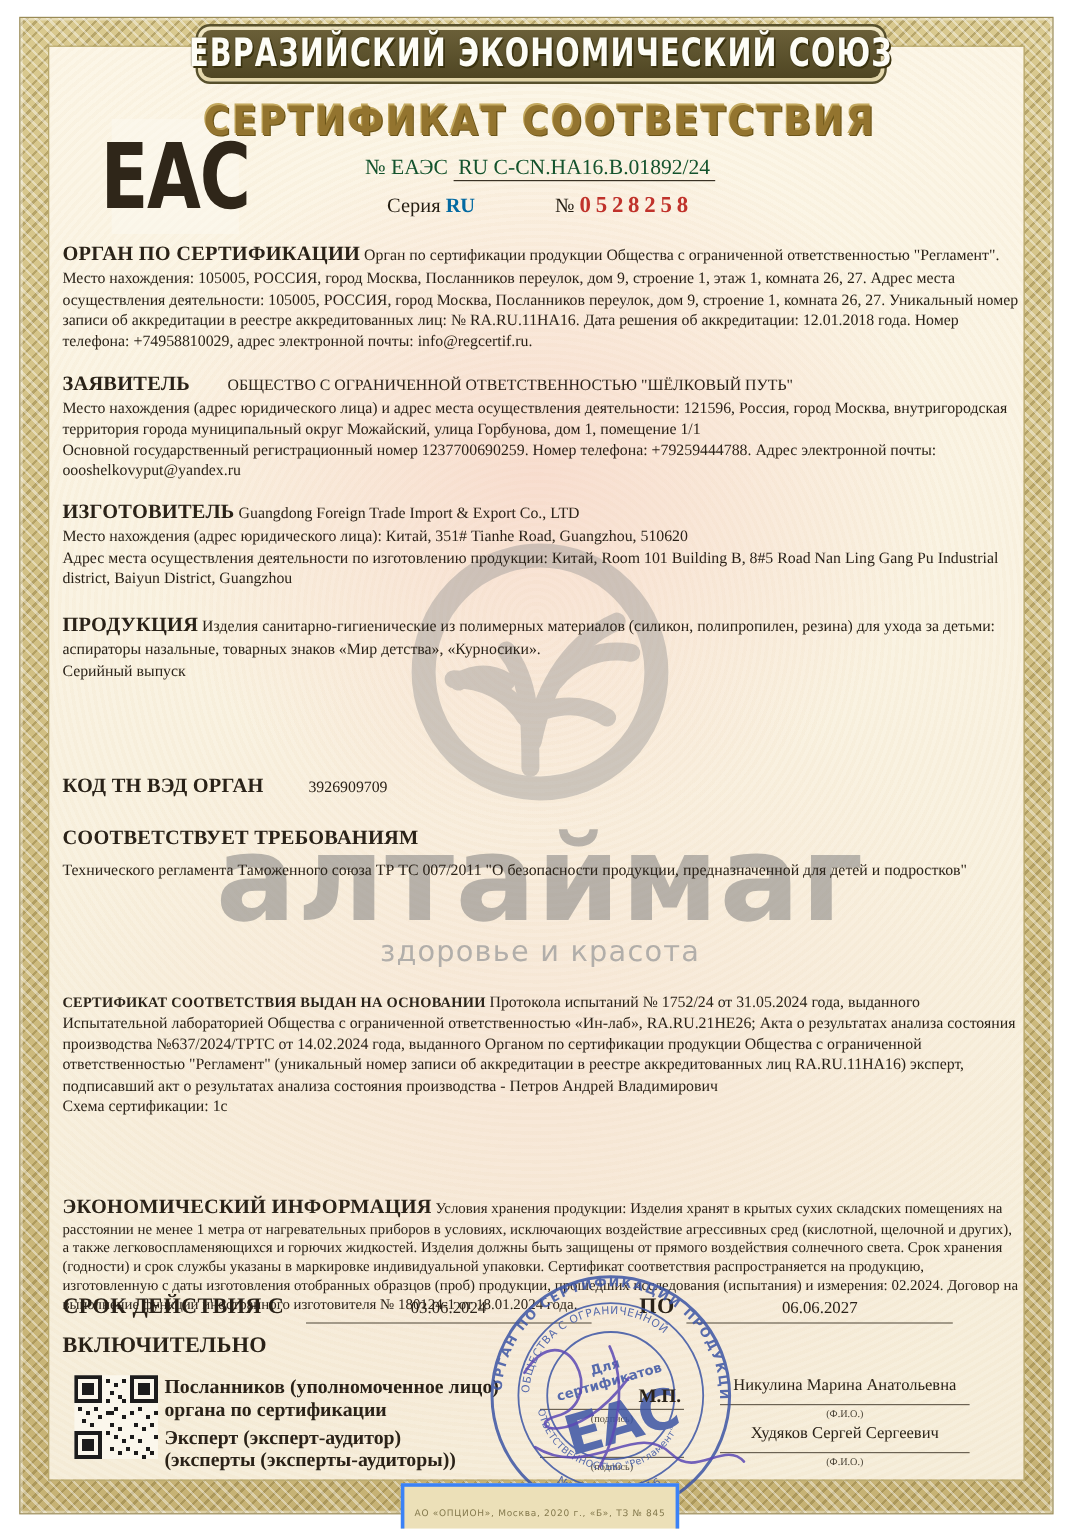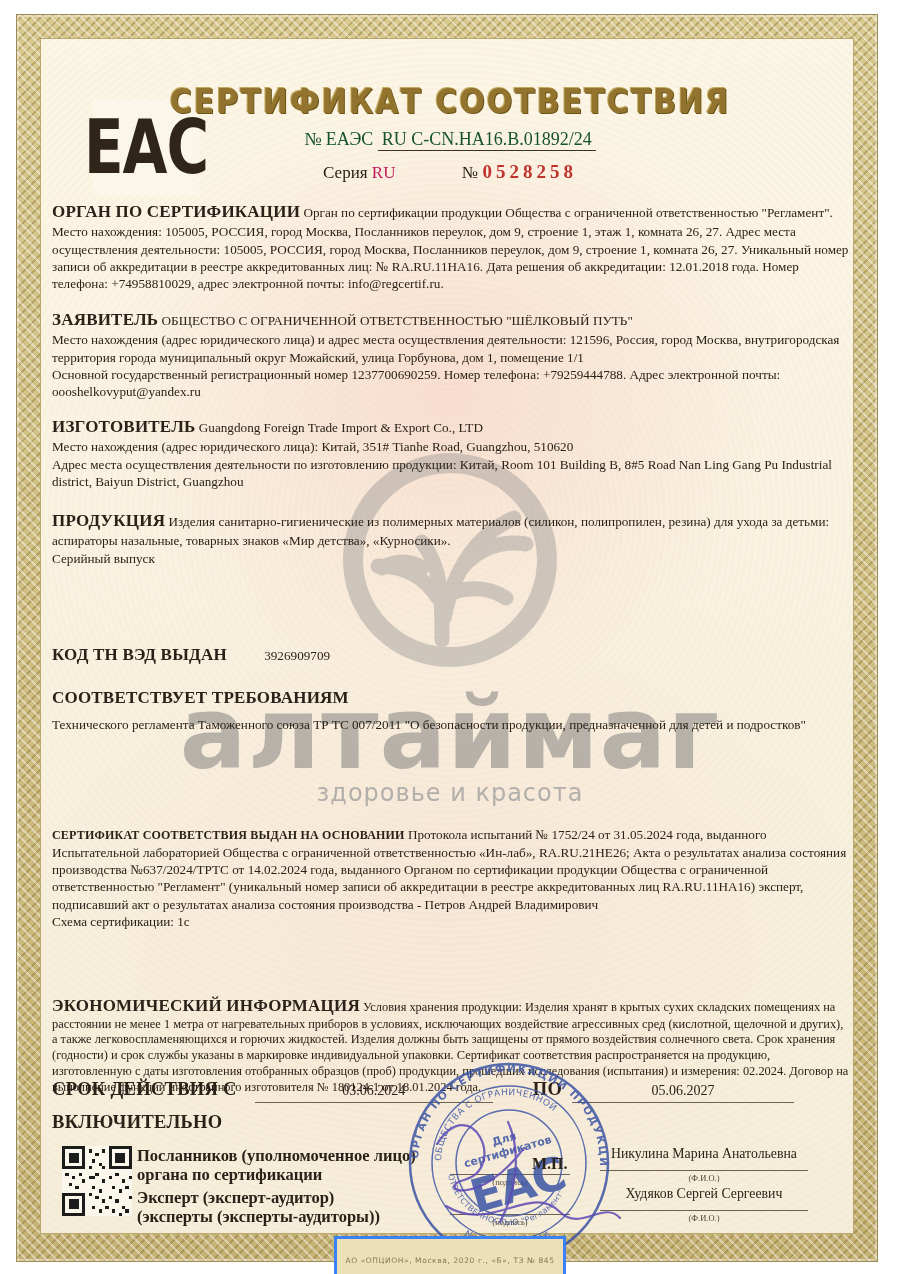--- a/index.html
+++ b/index.html
@@ -41,30 +41,30 @@
           background:rgba(252,248,238,.55);display:flex;align-items:center;justify-content:center;}
   .eac-box span{font-family:"DejaVu Sans", sans-serif;font-weight:bold;font-size:58px;color:#2f2619;
           transform:scaleY(1.30);letter-spacing:-1px;}
   .doc-title{position:absolute;left:0;right:0;top:84px;z-index:3;text-align:center;
           font-family:"DejaVu Sans", sans-serif;font-weight:800;font-size:30px;color:#93742f;
           letter-spacing:2px;transform:scaleY(1.12);
           text-shadow:1px 1px 0 #6b5418, -1px -1px 0 #c3a85e;}
   .cert-no{position:absolute;left:0;right:0;top:129px;z-index:3;text-align:center;font-size:18px;color:#14532d;}
   .cert-no .u{border-bottom:1.5px solid #3a3225;padding:0 4px 1px 4px;}
   .series{position:absolute;left:0;right:0;top:161px;z-index:3;text-align:center;font-size:17px;color:#241d12;}
-  .series .red{color:#be185d;font-weight:normal;}
+  .series .red{color:#0369a1;font-weight:bold;}
   .series .digits{color:#c0322b;font-weight:bold;font-size:19px;letter-spacing:4px;}
   .series .gap{display:inline-block;width:58px;}
 
   
   .sec{position:absolute;left:52px;width:798px;z-index:3;font-size:13.2px;line-height:1.31;}
   .sec .h{font-weight:bold;font-size:17px;letter-spacing:.2px;}
   .sec .t{font-size:13.2px;}
   .pre{white-space:pre-line;}
-  .caps{font-size:13.6px;}
+  .caps{font-size:13.6px;margin-left:28px;}
 
   
   .validity{position:absolute;left:52px;top:1079px;width:798px;z-index:3;}
   .validity .lbl{font-weight:bold;font-size:18.5px;letter-spacing:.3px;}
   .dateline{display:inline-block;text-align:center;border-bottom:1px solid #6b6253;
             font-size:14px;padding-bottom:3px;vertical-align:baseline;}
   .incl{margin-top:9px;font-family:Liberation Serif, serif;}
 
   
   .qr{position:absolute;left:62px;top:1146px;z-index:3;}
@@ -96,20 +96,25 @@
       <path d="M100,150 C86,128 64,118 40,118"></path>
       <path d="M84,120 C72,112 58,112 44,120"></path>
       <path d="M106,170 C116,120 140,86 176,70"></path>
       <path d="M124,120 C140,100 164,92 188,96"></path>
       <path d="M116,144 C136,138 152,140 168,150"></path>
     </g>
   </svg>
   <div class="wm-brand">алтаймаг</div>
   <div class="wm-tagline">здоровье и красота</div>
 
+  <div class="banner">
+    <div class="banner-in">
+      <span>ЕВРАЗИЙСКИЙ ЭКОНОМИЧЕСКИЙ СОЮЗ</span>
+    </div>
+  </div>
 
   <div class="eac-box">
     <span>ЕАС</span>
   </div>
 
   <div class="doc-title">СЕРТИФИКАТ СООТВЕТСТВИЯ</div>
 
   <div class="cert-no">
     <span>№ ЕАЭС</span>
     <span class="u">RU C-CN.HA16.B.01892/24</span>
@@ -142,21 +147,21 @@
 Адрес места осуществления деятельности по изготовлению продукции: Китай, Room 101 Building B, 8#5 Road Nan Ling Gang Pu Industrial district, Baiyun District, Guangzhou</div>
   </div>
 
   <div class="sec" style="top:510px">
     <span class="h">ПРОДУКЦИЯ</span>
     <span class="t pre">Изделия санитарно-гигиенические из полимерных материалов (силикон, полипропилен, резина) для ухода за детьми: аспираторы назальные, товарных знаков «Мир детства», «Курносики».
 Серийный выпуск</span>
   </div>
 
   <div class="sec" style="top:644px">
-    <span class="h">КОД ТН ВЭД ВЫДАН</span>
+    <span class="h">КОД ТН ВЭД ОРГАН</span>
     <span class="t" style="margin-left:34px">3926909709</span>
   </div>
 
   <div class="sec" style="top:687px">
     <div class="h">СООТВЕТСТВУЕТ ТРЕБОВАНИЯМ</div>
     <div class="t" style="margin-top:7px">Технического регламента Таможенного союза ТР ТС 007/2011 "О безопасности продукции, предназначенной для детей и подростков"</div>
   </div>
 
   <div class="sec" style="top:826px">
     <span class="h" style="font-size:12px">СЕРТИФИКАТ СООТВЕТСТВИЯ  ВЫДАН НА ОСНОВАНИИ</span>
@@ -167,21 +172,21 @@
 
   <div class="sec" style="top:995px;font-size:12.4px;line-height:1.27">
     <span class="h">ЭКОНОМИЧЕСКИЙ ИНФОРМАЦИЯ</span>
     <span class="t" style="font-size:12.4px">Условия хранения продукции: Изделия хранят в крытых сухих складских помещениях на расстоянии не менее 1 метра от нагревательных приборов в условиях, исключающих воздействие агрессивных сред (кислотной, щелочной и других), а также легковоспламеняющихся и горючих жидкостей. Изделия должны быть защищены от прямого воздействия солнечного света. Срок хранения (годности) и срок службы указаны в маркировке индивидуальной упаковки. Сертификат соответствия распространяется на продукцию, изготовленную с даты изготовления отобранных образцов (проб) продукции, прошедших исследования (испытания) и измерения: 02.2024. Договор на выполнение функции иностранного изготовителя № 180124-1 от 18.01.2024 года.</span>
   </div>
 
   <div class="validity">
     <span class="lbl">СРОК ДЕЙСТВИЯ С</span>
     <span class="dateline" style="width:238px;margin-left:14px">03.06.2024</span>
     <span class="lbl" style="margin-left:36px">ПО</span>
-    <span class="dateline" style="width:222px;margin-left:6px">05.06.2027</span>
+    <span class="dateline" style="width:222px;margin-left:6px">06.06.2027</span>
     <div class="incl lbl">ВКЛЮЧИТЕЛЬНО</div>
   </div>
 
   <svg class="qr" width="70" height="70" viewBox="0 0 21 21" shape-rendering="crispEdges">
     <rect x="0" y="0" width="21" height="21" fill="#fbf7ec"></rect>
     <g fill="#1c1c1c">
       <rect x="0" y="0" width="7" height="7"></rect>
         <rect x="14" y="0" width="7" height="7"></rect>
         <rect x="0" y="14" width="7" height="7"></rect>
     </g>

